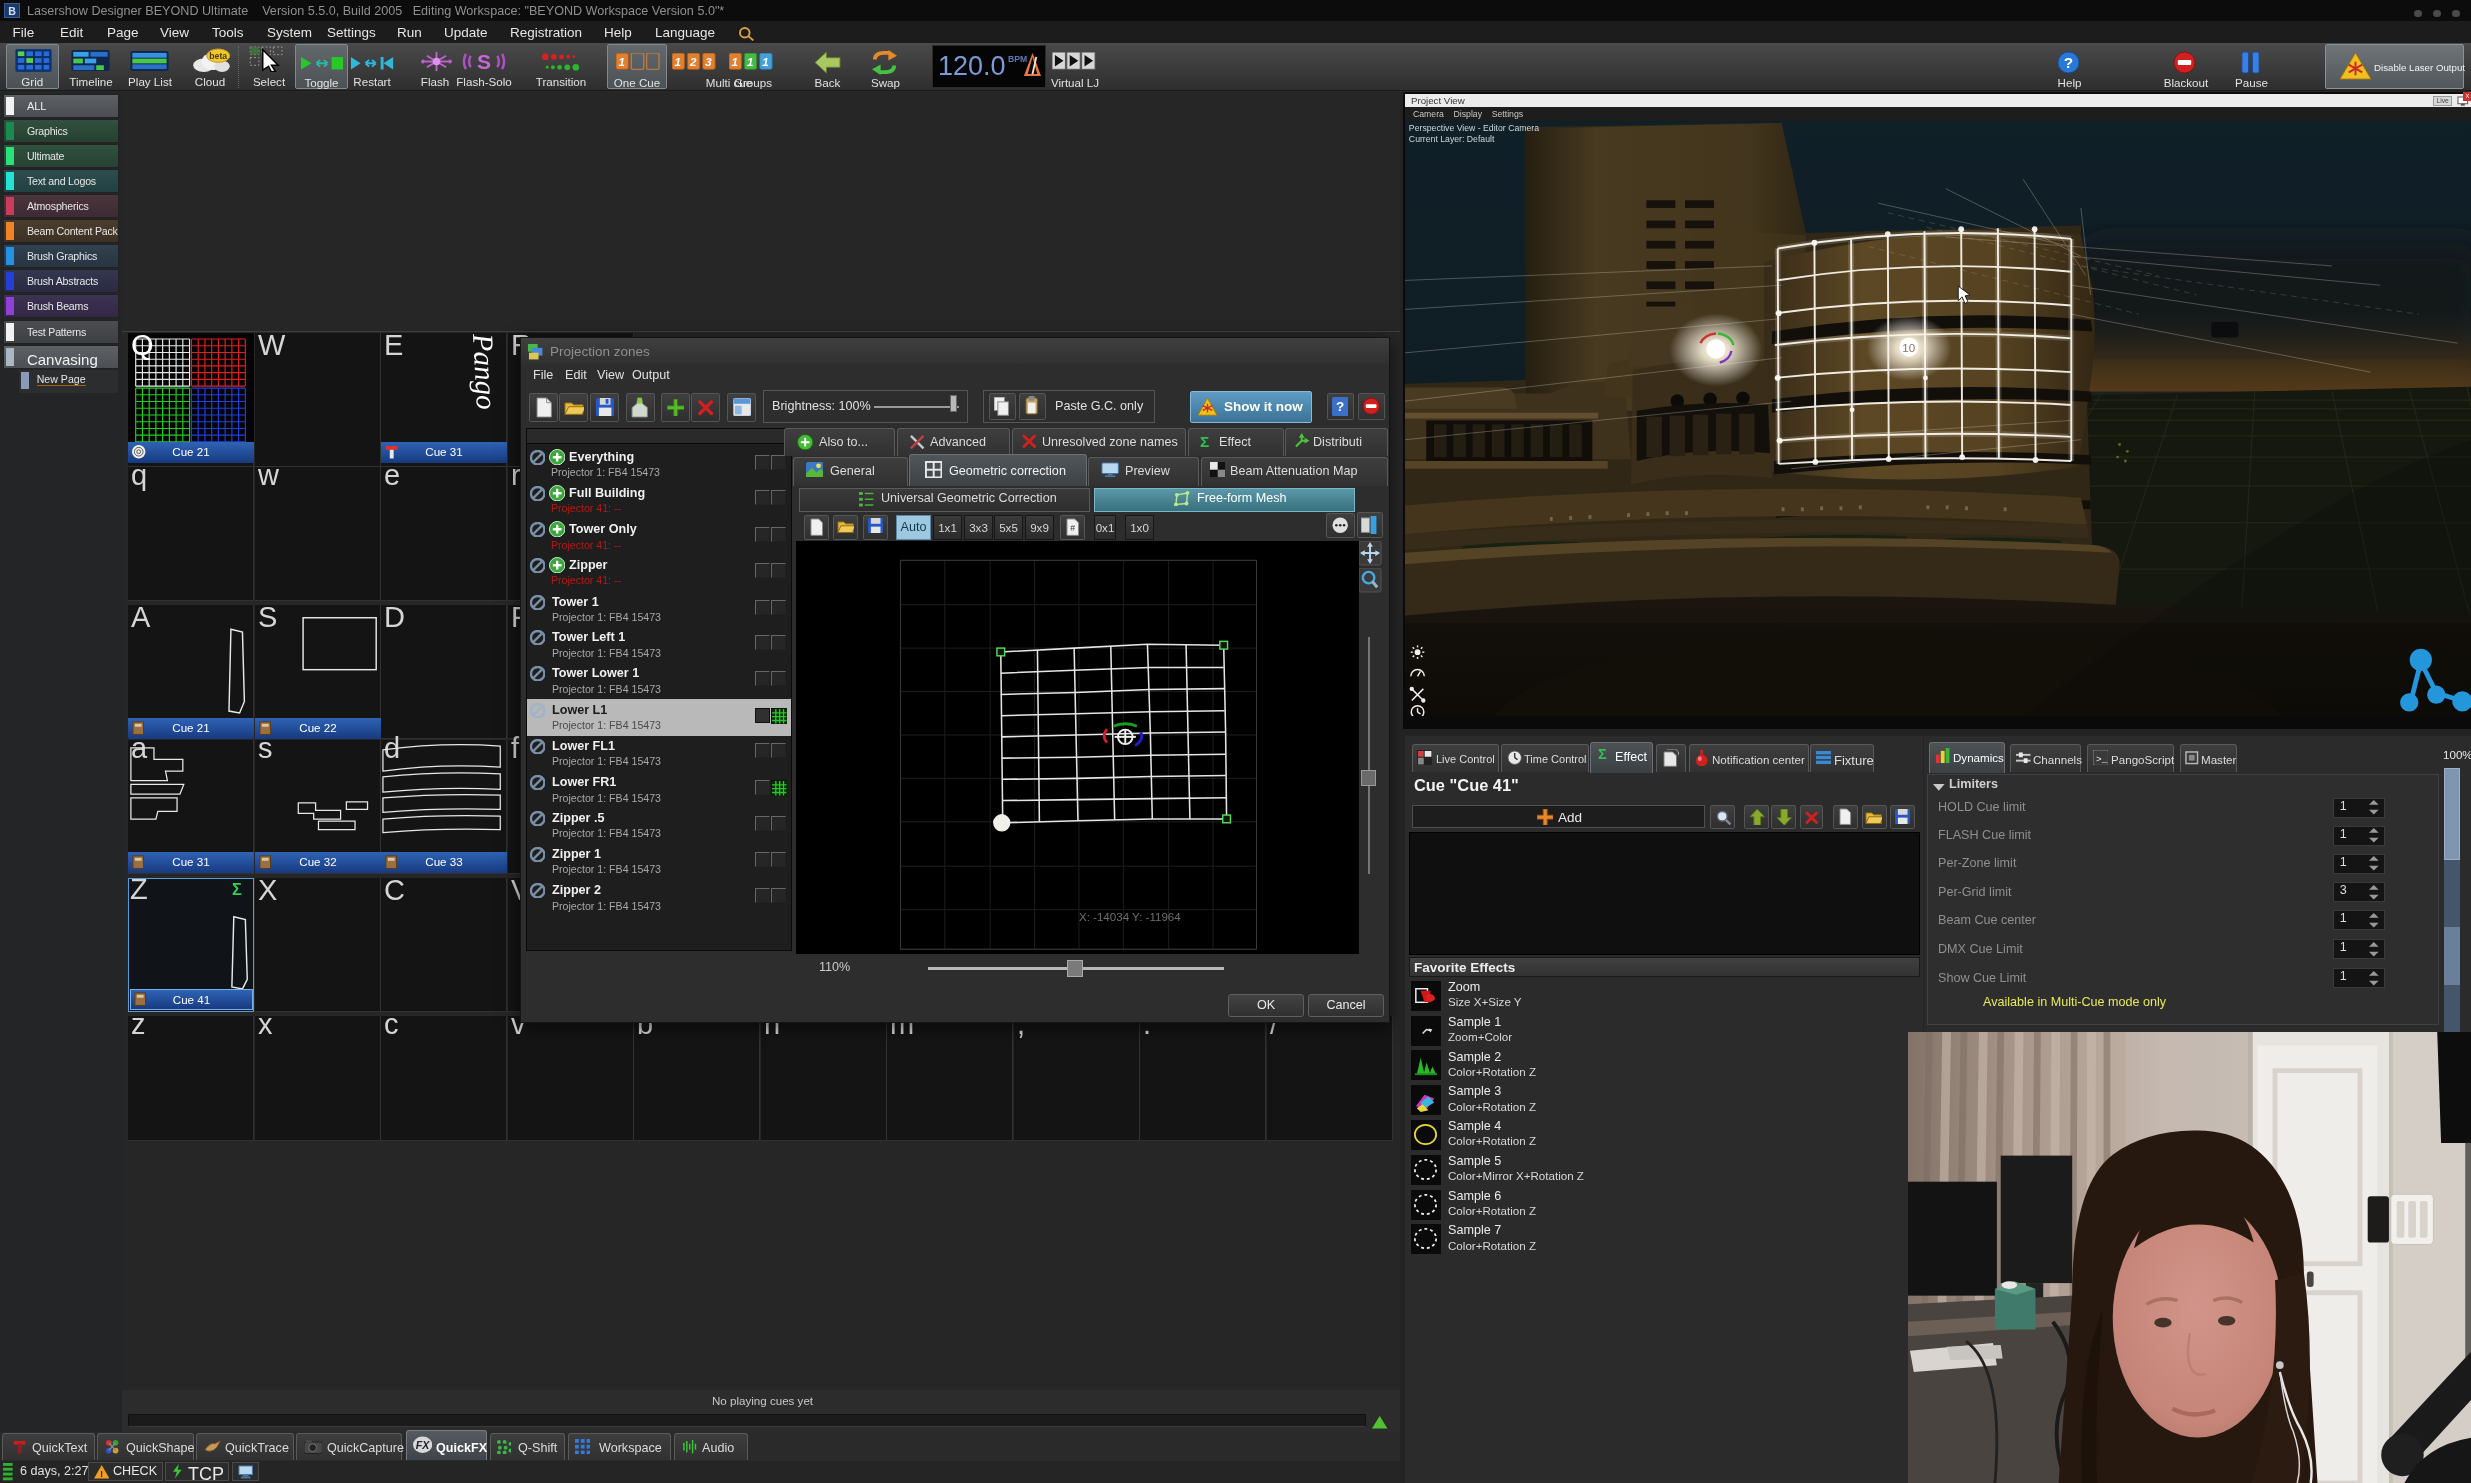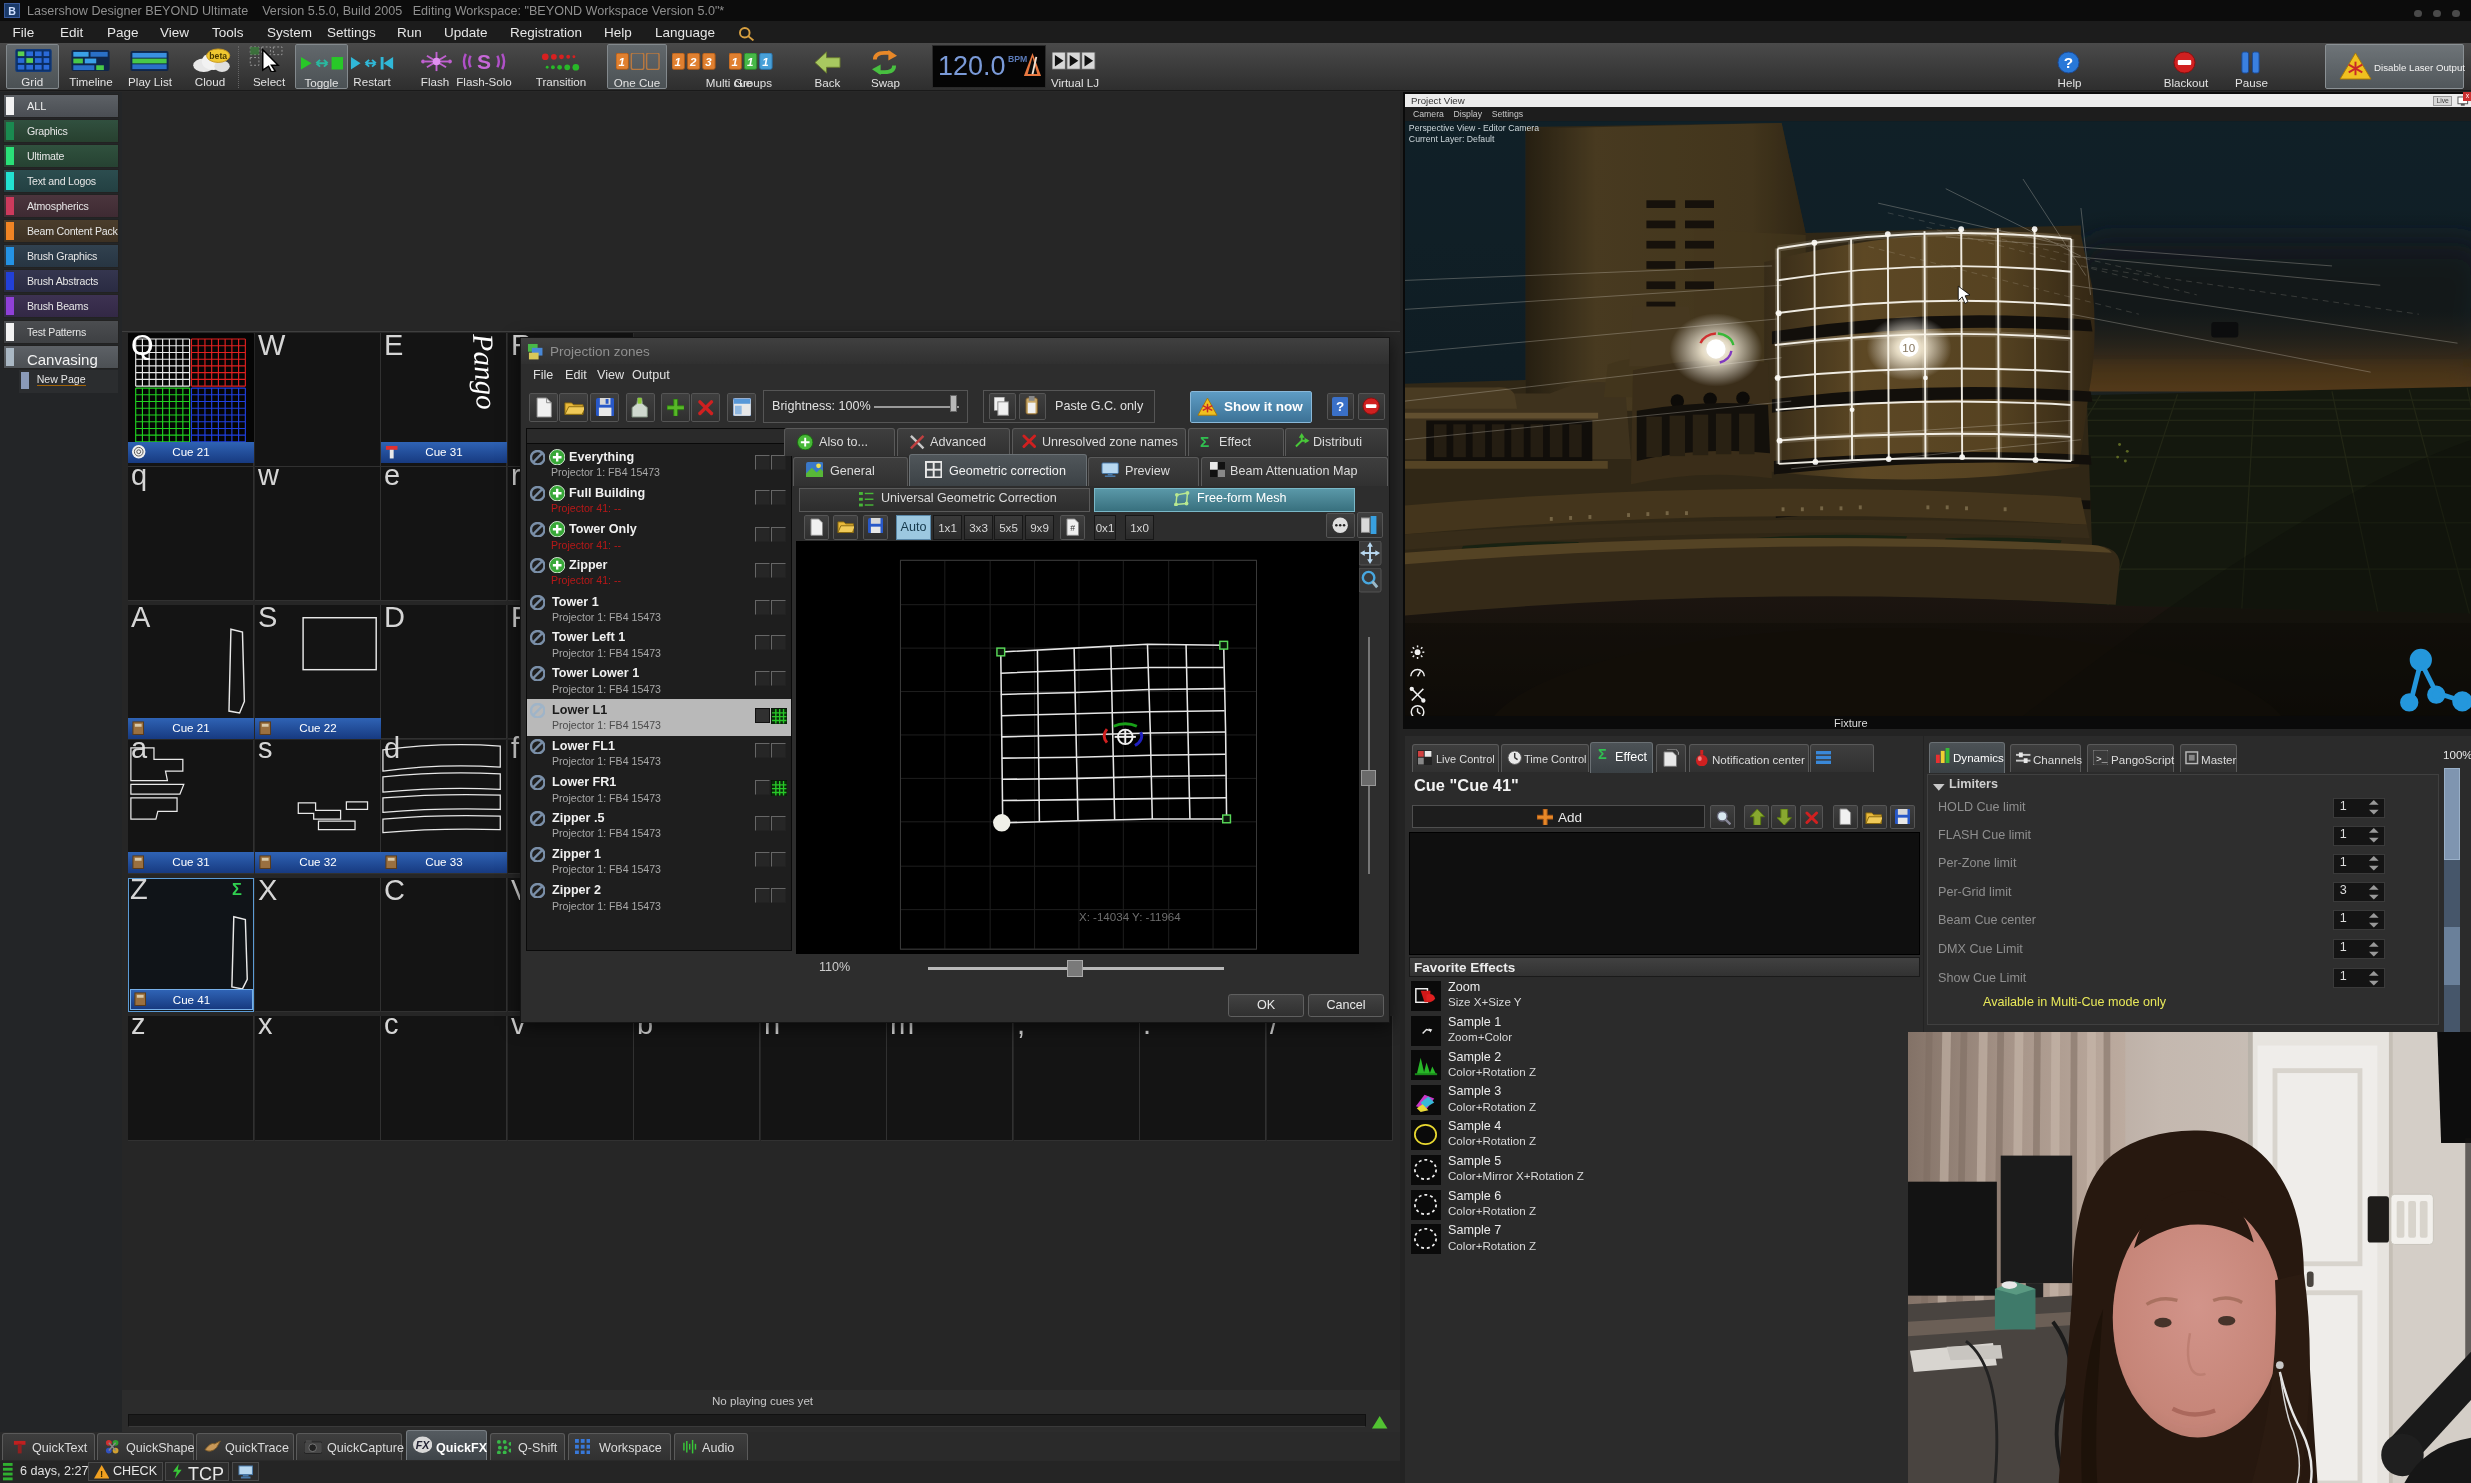--- a/index.html
+++ b/index.html
@@ -1371,21 +1371,21 @@
       </svg>
 <div class="a" style="left:1712px;top:753px;color:#dcdcdc;font-size:11.6px">Notification center</div>
 <div class="a dtab" style="left:1810px;top:744px;width:64px;height:28px"></div>
 <svg class="a" style="left:1816px;top:751px" width="15.4" height="13.5" viewBox="0 0 16 14">
         <g fill="#3a88d8">
           <rect x="0" y="0" width="16" height="3.5"></rect>
           <rect x="0" y="5" width="16" height="3.5"></rect>
           <rect x="0" y="10" width="16" height="3.5"></rect>
         </g>
       </svg>
-<div class="a" style="left:1834px;top:717px;color:#dcdcdc;font-size:11px">Fixture</div>
+<div class="a" style="left:1834px;top:753px;color:#dcdcdc;font-size:13px">Fixture</div>
 
 <div class="a" style="left:1414px;top:776px;color:#f2f2f2;font-size:16.4px;font-weight:bold">Cue "Cue 41"</div>
 
 <div class="a" style="left:1412px;top:805px;width:293px;height:23px;background:#1d1d1d;border:1px solid #4f4f4f"></div>
 <svg class="a" style="left:1537px;top:809px" width="16.4" height="16.4" viewBox="0 0 17 17">
         <path d="M6.5 0 h4 v6.5 h6.5 v4 h-6.5 v6.5 h-4 v-6.5 h-6.5 v-4 h6.5 Z" fill="#e88828" stroke="#a85818"></path>
       </svg>
 <div class="a" style="left:1558px;top:810px;color:#e8e8e8;font-size:13.5px">Add</div>
 <div class="a tbtn" style="left:1710px;top:805px;width:25px;height:24px"></div>
 <svg class="a" style="left:1716px;top:810px" width="15.4" height="15.4" viewBox="0 0 16 16">

